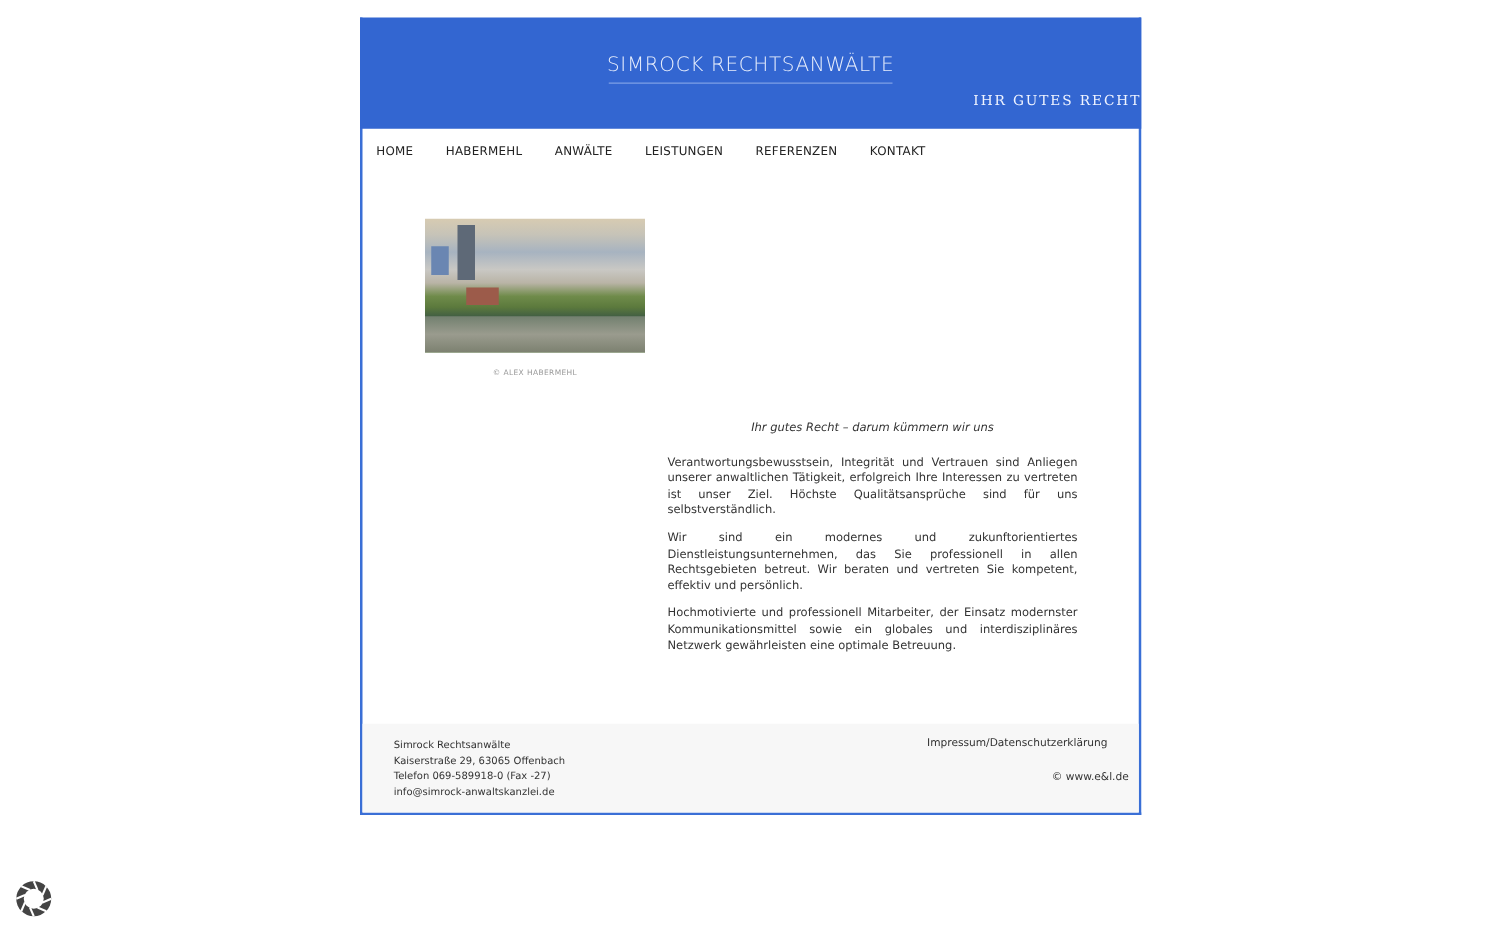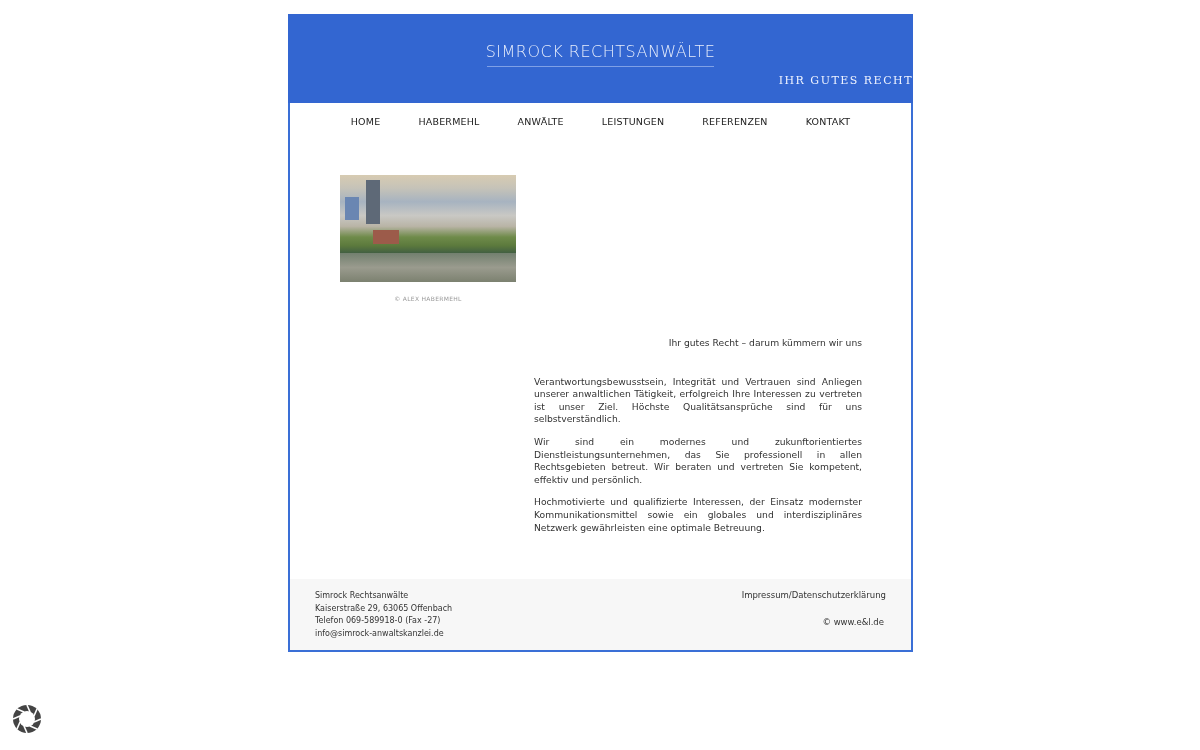--- a/index.html
+++ b/index.html
@@ -2,35 +2,35 @@
 <html><head>
 <meta charset="utf-8">
 <style>
   html, body { margin:0; padding:0; background:#ffffff; }
   body { width:1200px; height:750px; position:relative; overflow:hidden; font-family:"DejaVu Sans", sans-serif; }
   .page { position:absolute; left:288px; top:14px; width:621px; height:636px; border:2px solid #3a6fd6; border-top:none; background:#fff; }
   .header { position:absolute; left:-2px; top:0; width:625px; height:89px; background:#3366d1; }
   .brand { position:absolute; left:0; width:100%; top:28px; text-align:center; color:#e8eefc; font-family:"DejaVu Sans", sans-serif; font-size:16px; letter-spacing:0.5px; font-weight:300; }
   .brand-line { position:absolute; left:199px; top:52px; width:227px; height:1px; background:#7fa0e6; }
   .tagline { position:absolute; left:0; width:100%; top:60px; text-align:right; color:#f0f4ff; font-family:"DejaVu Serif", serif; font-size:11px; letter-spacing:1.5px; }
-  .nav { position:absolute; top:102px; left:0; width:100%; display:flex; justify-content:center; gap:16px; }
+  .nav { position:absolute; top:102px; left:0; width:100%; display:flex; gap:4px; }
   .nav a { display:inline-block; font-size:9.5px; color:#222; text-decoration:none; margin:0 11px; letter-spacing:0.2px; font-family:"DejaVu Sans", sans-serif; }
   .photo { position:absolute; left:50px; top:161px; width:176px; height:107px; background:linear-gradient(180deg,#d7cbb2 0%,#c6c3b8 12%,#a7b3c0 25%,#c9c8c4 38%,#b9b4a6 48%,#6f8b4a 58%,#5c7a3d 66%,#3e5b43 74%,#5a6660 82%,#838579 92%,#4f6a36 100%); overflow:hidden; }
   .photo .tower { position:absolute; left:26px; top:5px; width:14px; height:44px; background:#5e6977; }
   .photo .bldg { position:absolute; left:5px; top:22px; width:14px; height:23px; background:#6a86b2; }
   .photo .red { position:absolute; left:33px; top:55px; width:26px; height:14px; background:#9c5b4a; }
   .photo .water { position:absolute; left:0; top:78px; width:176px; height:29px; background:linear-gradient(180deg,#72806f,#9a9b8e 50%,#7c8170); }
   .credit { position:absolute; left:50px; top:281px; width:176px; text-align:center; font-size:6px; color:#999; letter-spacing:0.3px; }
   .content { position:absolute; left:244px; top:323px; width:328px; font-size:9.2px; line-height:12.6px; color:#333; text-align:justify; }
   .content p { margin:0 0 10px 0; }
-  .content p.lead { text-align:right; margin-bottom:26px; }
+  .content p.lead { text-align:center; margin-bottom:15px;font-style:italic; }
   .footer { position:absolute; left:0; top:565px; width:621px; height:71px; background:#f7f7f7; }
   .f-left { position:absolute; left:25px; top:11px; font-size:8px; line-height:12.6px; color:#333; }
   .f-right1 { position:absolute; right:25px; top:11px; font-size:8.5px; color:#333; }
-  .f-right2 { position:absolute; right:27px; top:38px; font-size:8.5px; color:#333; }
+  .f-right2 { position:absolute; right:8px; top:38px; font-size:8.5px; color:#333; }
   .f-left a, .f-right1 a, .f-right2 a { color:#333; text-decoration:none; }
   .widget { position:absolute; left:11px; top:703px; width:32px; height:32px; }
 </style>
 </head>
 <body>
 
 <div class="page">
   <div class="header">
     <div class="brand">SIMROCK RECHTSANWÄLTE</div>
     <div class="brand-line"></div>
@@ -51,21 +51,21 @@
     <div class="bldg"></div>
     <div class="red"></div>
     <div class="water"></div>
   </div>
   <div class="credit">© ALEX HABERMEHL</div>
 
   <div class="content">
     <p class="lead">Ihr gutes Recht – darum kümmern wir uns</p>
     <p>Verantwortungsbewusstsein, Integrität und Vertrauen sind Anliegen unserer anwaltlichen Tätigkeit, erfolgreich Ihre Interessen zu vertreten ist unser Ziel. Höchste Qualitätsansprüche sind für uns selbstverständlich.</p>
     <p>Wir sind ein modernes und zukunftorientiertes Dienstleistungsunternehmen, das Sie professionell in allen Rechtsgebieten betreut. Wir beraten und vertreten Sie kompetent, effektiv und persönlich.</p>
-    <p>Hochmotivierte und qualifizierte Interessen, der Einsatz modernster Kommunikationsmittel sowie ein globales und interdisziplinäres Netzwerk gewährleisten eine optimale Betreuung.</p>
+    <p>Hochmotivierte und professionell Mitarbeiter, der Einsatz modernster Kommunikationsmittel sowie ein globales und interdisziplinäres Netzwerk gewährleisten eine optimale Betreuung.</p>
   </div>
 
   <footer class="footer">
     <div class="f-left">
       <div>Simrock Rechtsanwälte</div>
       <div>Kaiserstraße 29, 63065 Offenbach</div>
       <div>Telefon 069-589918-0 (Fax -27)</div>
       <div><a href="#">info@simrock-anwaltskanzlei.de</a></div>
     </div>
     <div class="f-right1"><a href="#">Impressum/Datenschutzerklärung</a></div>

